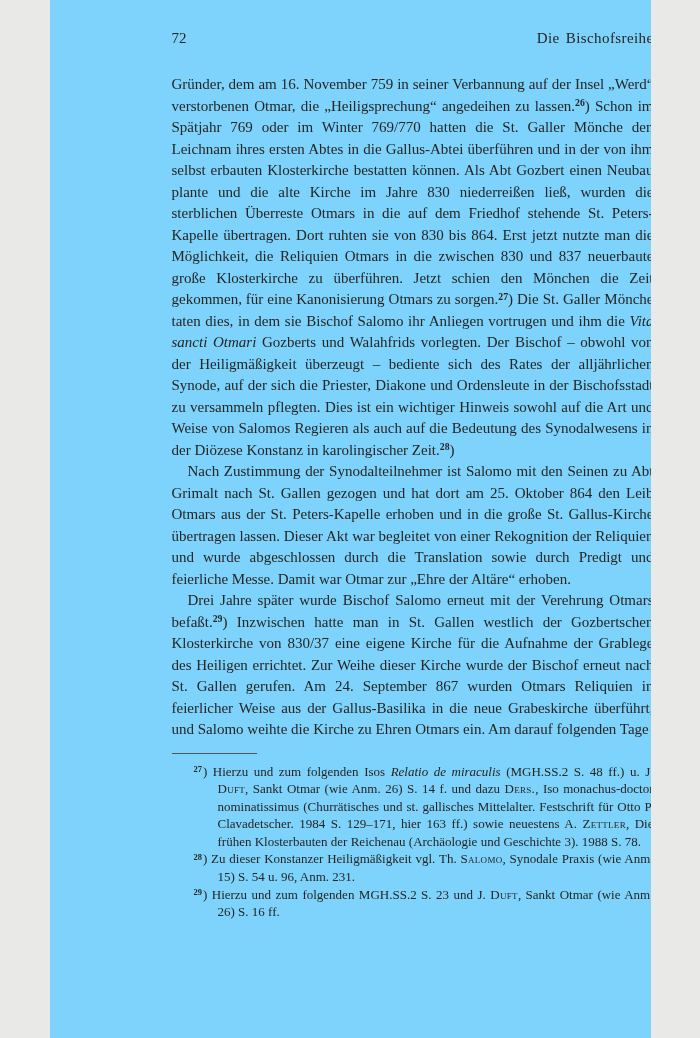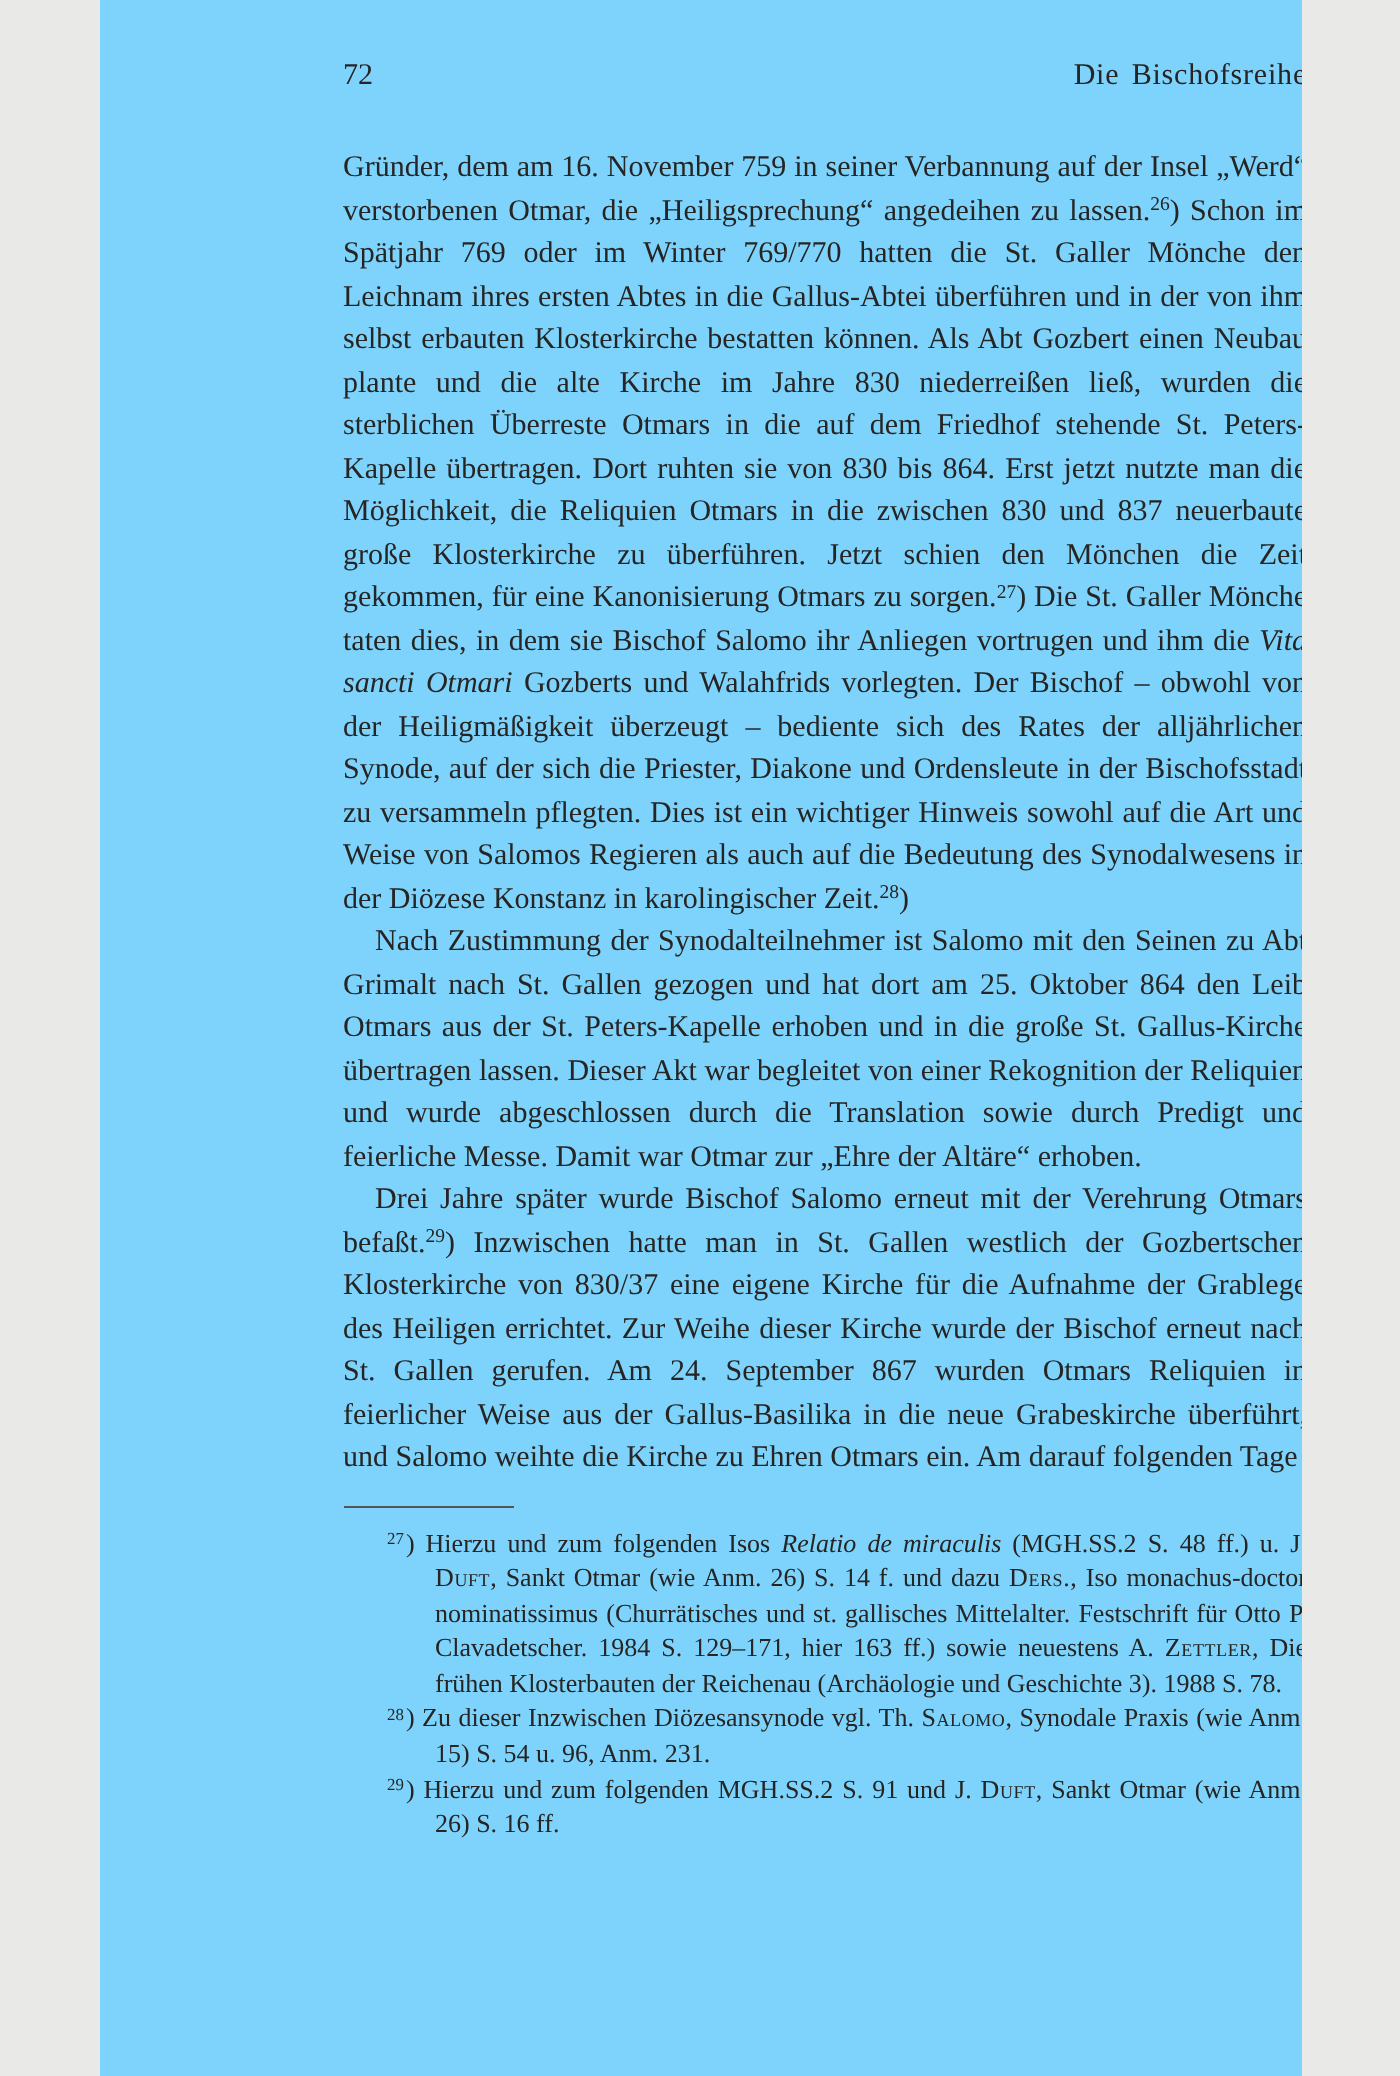--- a/index.html
+++ b/index.html
@@ -55,20 +55,21 @@
     text-indent: 0;
   }
   .seg-n { font-style: normal; }
   .seg-i { font-style: italic; }
   .seg-sc { font-variant: small-caps; letter-spacing: 0.3px; }
   .seg-sup, .fnnum {
     font-size: 0.65em;
     position: relative;
     top: -0.45em;
     line-height: 0;
+    font-weight: bold;
   }
   .fnrule {
     width: 85px;
     border: none;
     border-top: 1.5px solid #555;
     margin: 12px 0 9px 0;
   }
   .footnotes {
     font-size: 13px;
     line-height: 17.6px;
@@ -98,18 +99,18 @@
     <main class="bodytext">
       <p class="para noindent"><span class="seg-n">Gründer, dem am 16. November 759 in seiner Verbannung auf der Insel „Werd“ verstorbenen Otmar, die „Heiligsprechung“ angedeihen zu lassen.</span><span class="seg-sup">26</span><span class="seg-n">) Schon im Spätjahr 769 oder im Winter 769/770 hatten die St. Galler Mönche den Leichnam ihres ersten Abtes in die Gallus-Abtei überführen und in der von ihm selbst erbauten Klosterkirche bestatten können. Als Abt Gozbert einen Neubau plante und die alte Kirche im Jahre 830 niederreißen ließ, wurden die sterblichen Überreste Otmars in die auf dem Friedhof stehende St. Peters-Kapelle übertragen. Dort ruhten sie von 830 bis 864. Erst jetzt nutzte man die Möglichkeit, die Reliquien Otmars in die zwischen 830 und 837 neuerbaute große Klosterkirche zu überführen. Jetzt schien den Mönchen die Zeit gekommen, für eine Kanonisierung Otmars zu sorgen.</span><span class="seg-sup">27</span><span class="seg-n">) Die St. Galler Mönche taten dies, in dem sie Bischof Salomo ihr Anliegen vortrugen und ihm die </span><span class="seg-i">Vita sancti Otmari</span><span class="seg-n"> Gozberts und Walahfrids vorlegten. Der Bischof – obwohl von der Heiligmäßigkeit überzeugt – bediente sich des Rates der alljährlichen Synode, auf der sich die Priester, Diakone und Ordensleute in der Bischofsstadt zu versammeln pflegten. Dies ist ein wichtiger Hinweis sowohl auf die Art und Weise von Salomos Regieren als auch auf die Bedeutung des Synodalwesens in der Diözese Konstanz in karolingischer Zeit.</span><span class="seg-sup">28</span><span class="seg-n">)</span></p>
       <p class="para"><span class="seg-n">Nach Zustimmung der Synodalteilnehmer ist Salomo mit den Seinen zu Abt Grimalt nach St. Gallen gezogen und hat dort am 25. Oktober 864 den Leib Otmars aus der St. Peters-Kapelle erhoben und in die große St. Gallus-Kirche übertragen lassen. Dieser Akt war begleitet von einer Rekognition der Reliquien und wurde abgeschlossen durch die Translation sowie durch Predigt und feierliche Messe. Damit war Otmar zur „Ehre der Altäre“ erhoben.</span></p>
       <p class="para"><span class="seg-n">Drei Jahre später wurde Bischof Salomo erneut mit der Verehrung Otmars befaßt.</span><span class="seg-sup">29</span><span class="seg-n">) Inzwischen hatte man in St. Gallen westlich der Gozbertschen Klosterkirche von 830/37 eine eigene Kirche für die Aufnahme der Grablege des Heiligen errichtet. Zur Weihe dieser Kirche wurde der Bischof erneut nach St. Gallen gerufen. Am 24. September 867 wurden Otmars Reliquien in feierlicher Weise aus der Gallus-Basilika in die neue Grabeskirche überführt, und Salomo weihte die Kirche zu Ehren Otmars ein. Am darauf folgenden Tage</span></p>
     </main>
 
     <hr class="fnrule">
 
     <section class="footnotes">
       <div class="fn"><span class="fnnum">27</span><span><span class="seg-n">) Hierzu und zum folgenden Isos </span><span class="seg-i">Relatio de miraculis</span><span class="seg-n"> (MGH.SS.2 S. 48 ff.) u. J. </span><span class="seg-sc">Duft</span><span class="seg-n">, Sankt Otmar (wie Anm. 26) S. 14 f. und dazu </span><span class="seg-sc">Ders.</span><span class="seg-n">, Iso monachus-doctor nominatissimus (Churrätisches und st. gallisches Mittelalter. Festschrift für Otto P. Clavadetscher. 1984 S. 129–171, hier 163 ff.) sowie neuestens A. </span><span class="seg-sc">Zettler</span><span class="seg-n">, Die frühen Klosterbauten der Reichenau (Archäologie und Geschichte 3). 1988 S. 78.</span></span></div>
-      <div class="fn"><span class="fnnum">28</span><span><span class="seg-n">) Zu dieser Inzwischen Diözesansynode vgl. Th. </span><span class="seg-sc">Salomo</span><span class="seg-n">, Synodale Praxis (wie Anm. 15) S. 54 u. 96, Anm. 231.</span></span></div>
-      <div class="fn"><span class="fnnum">29</span><span><span class="seg-n">) Hierzu und zum folgenden MGH.SS.2 S. 91 und J. </span><span class="seg-sc">Duft</span><span class="seg-n">, Sankt Otmar (wie Anm. 26) S. 16 ff.</span></span></div>
+      <div class="fn"><span class="fnnum">28</span><span><span class="seg-n">) Zu dieser Konstanzer Heiligmäßigkeit vgl. Th. </span><span class="seg-sc">Salomo</span><span class="seg-n">, Synodale Praxis (wie Anm. 15) S. 54 u. 96, Anm. 231.</span></span></div>
+      <div class="fn"><span class="fnnum">29</span><span><span class="seg-n">) Hierzu und zum folgenden MGH.SS.2 S. 23 und J. </span><span class="seg-sc">Duft</span><span class="seg-n">, Sankt Otmar (wie Anm. 26) S. 16 ff.</span></span></div>
     </section>
 
   </div>
 </div>
 
 </body></html>

